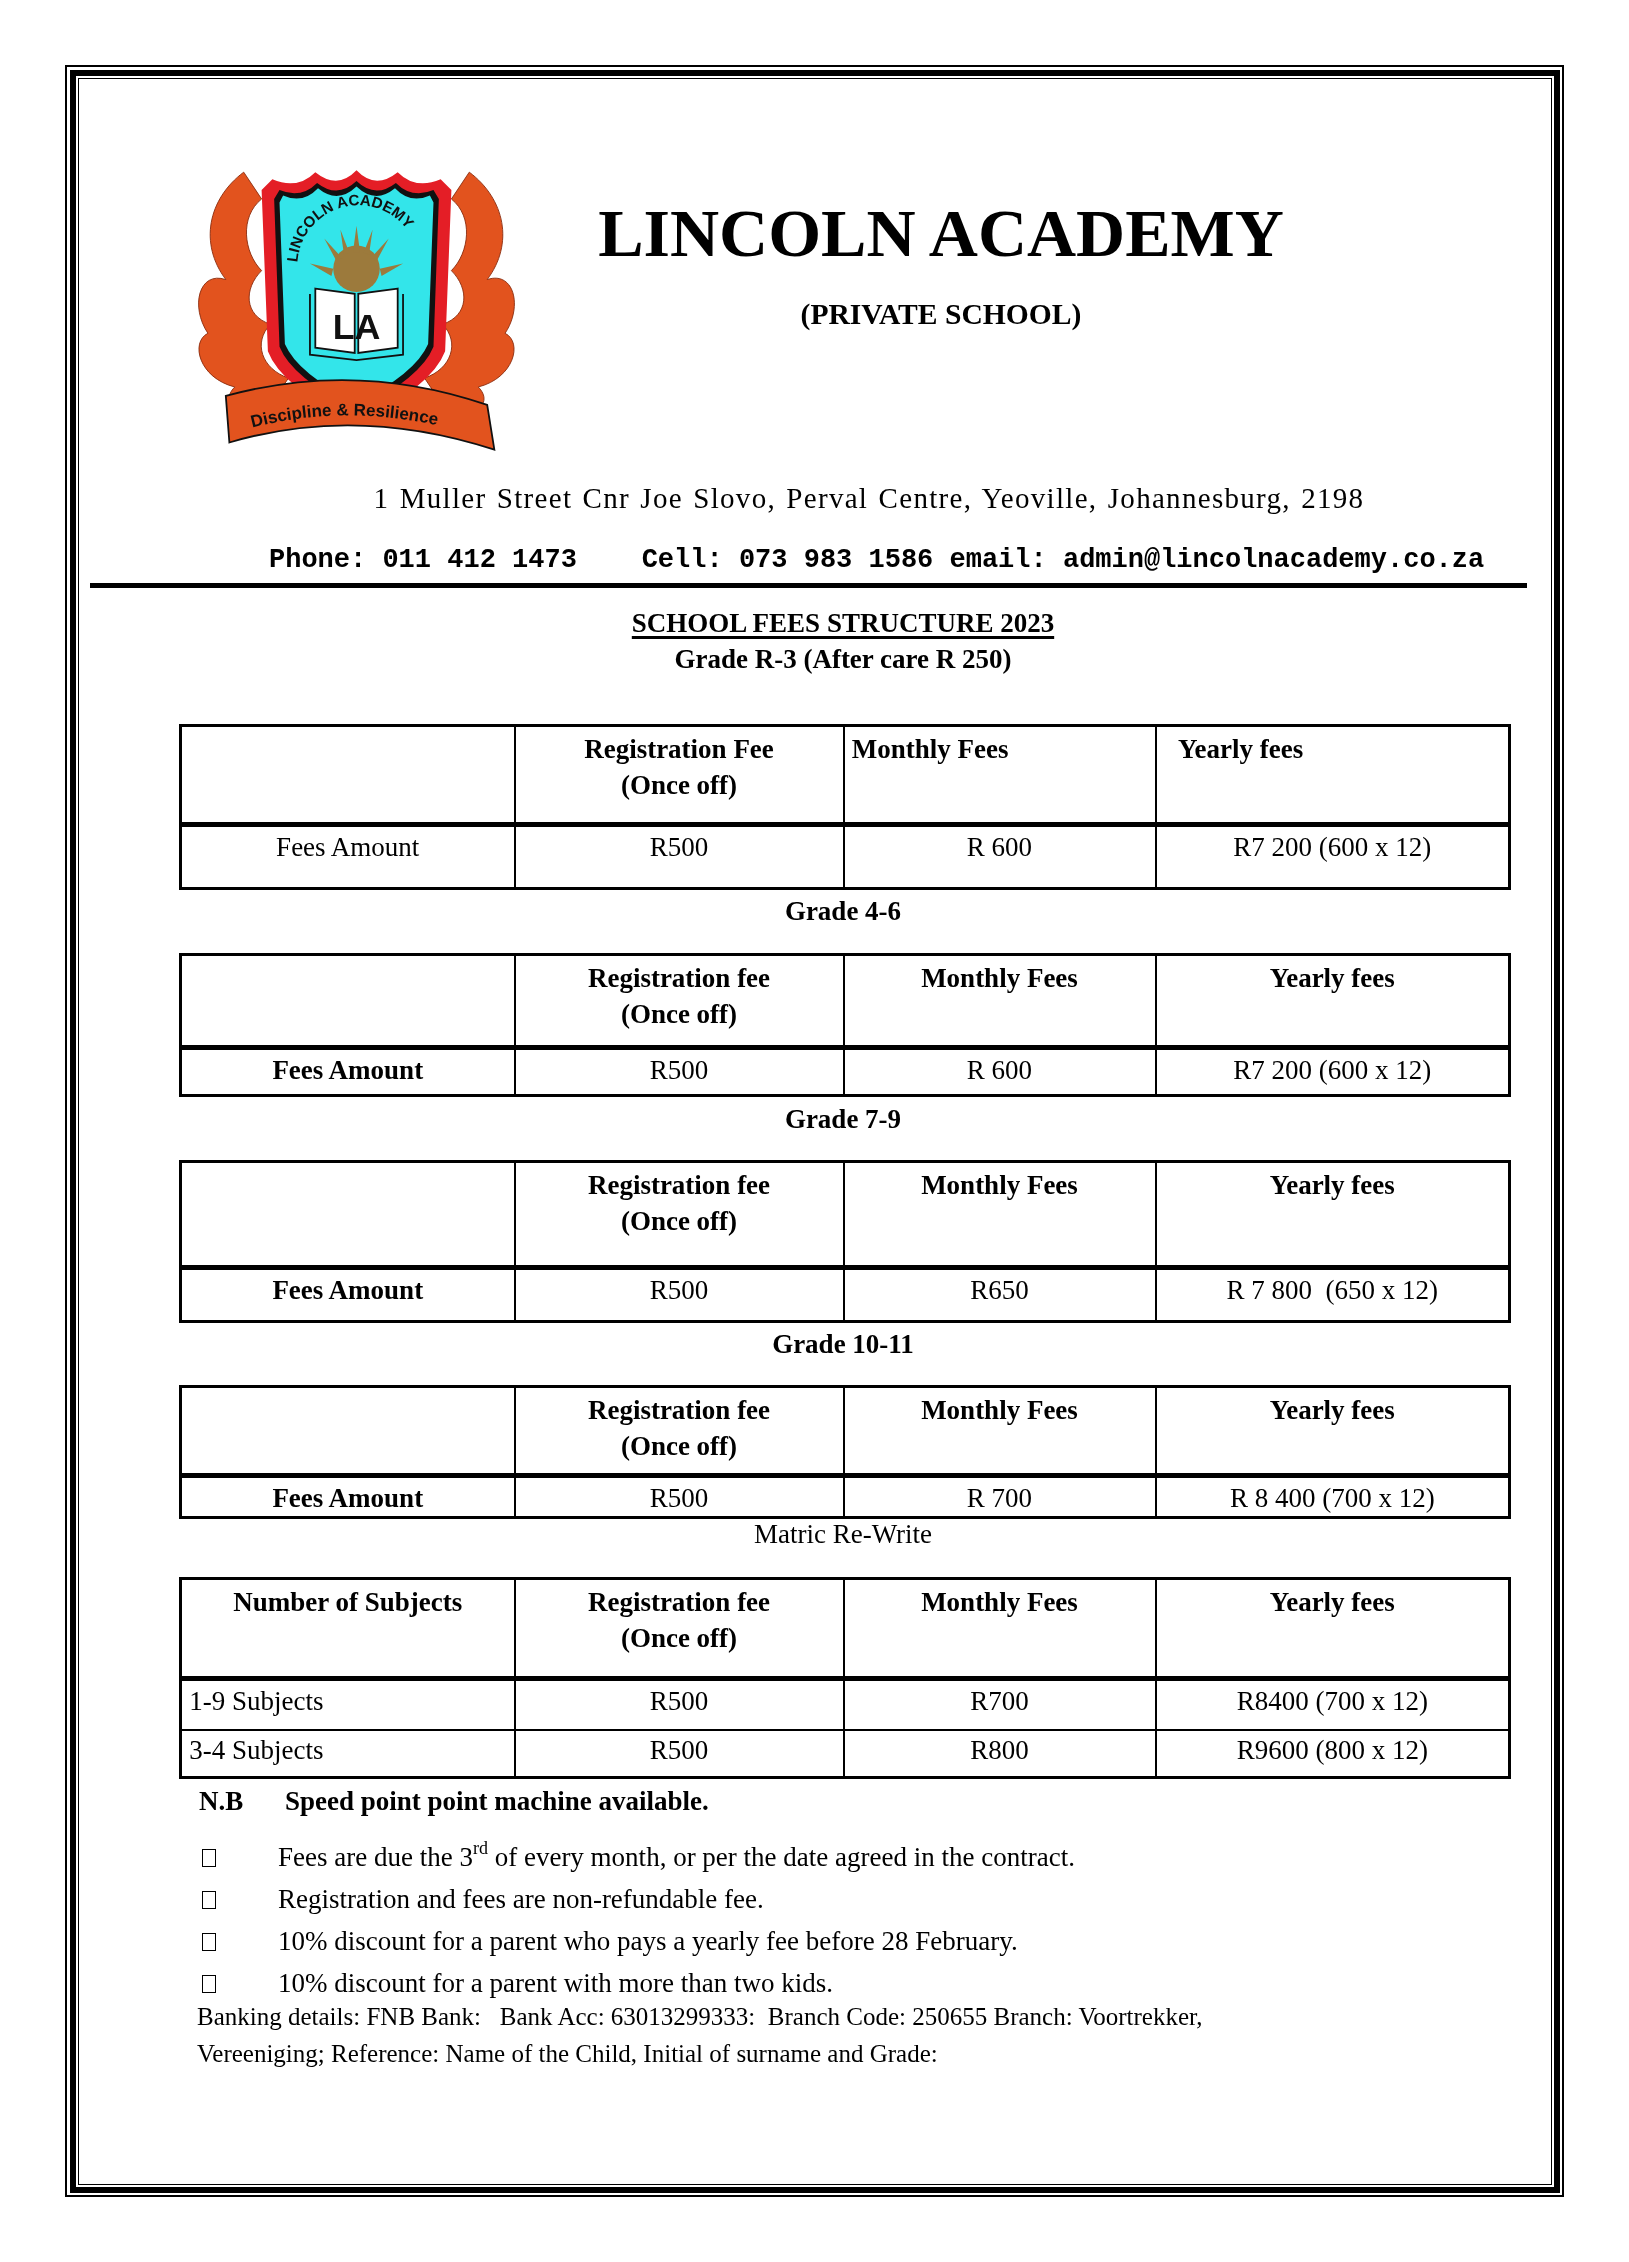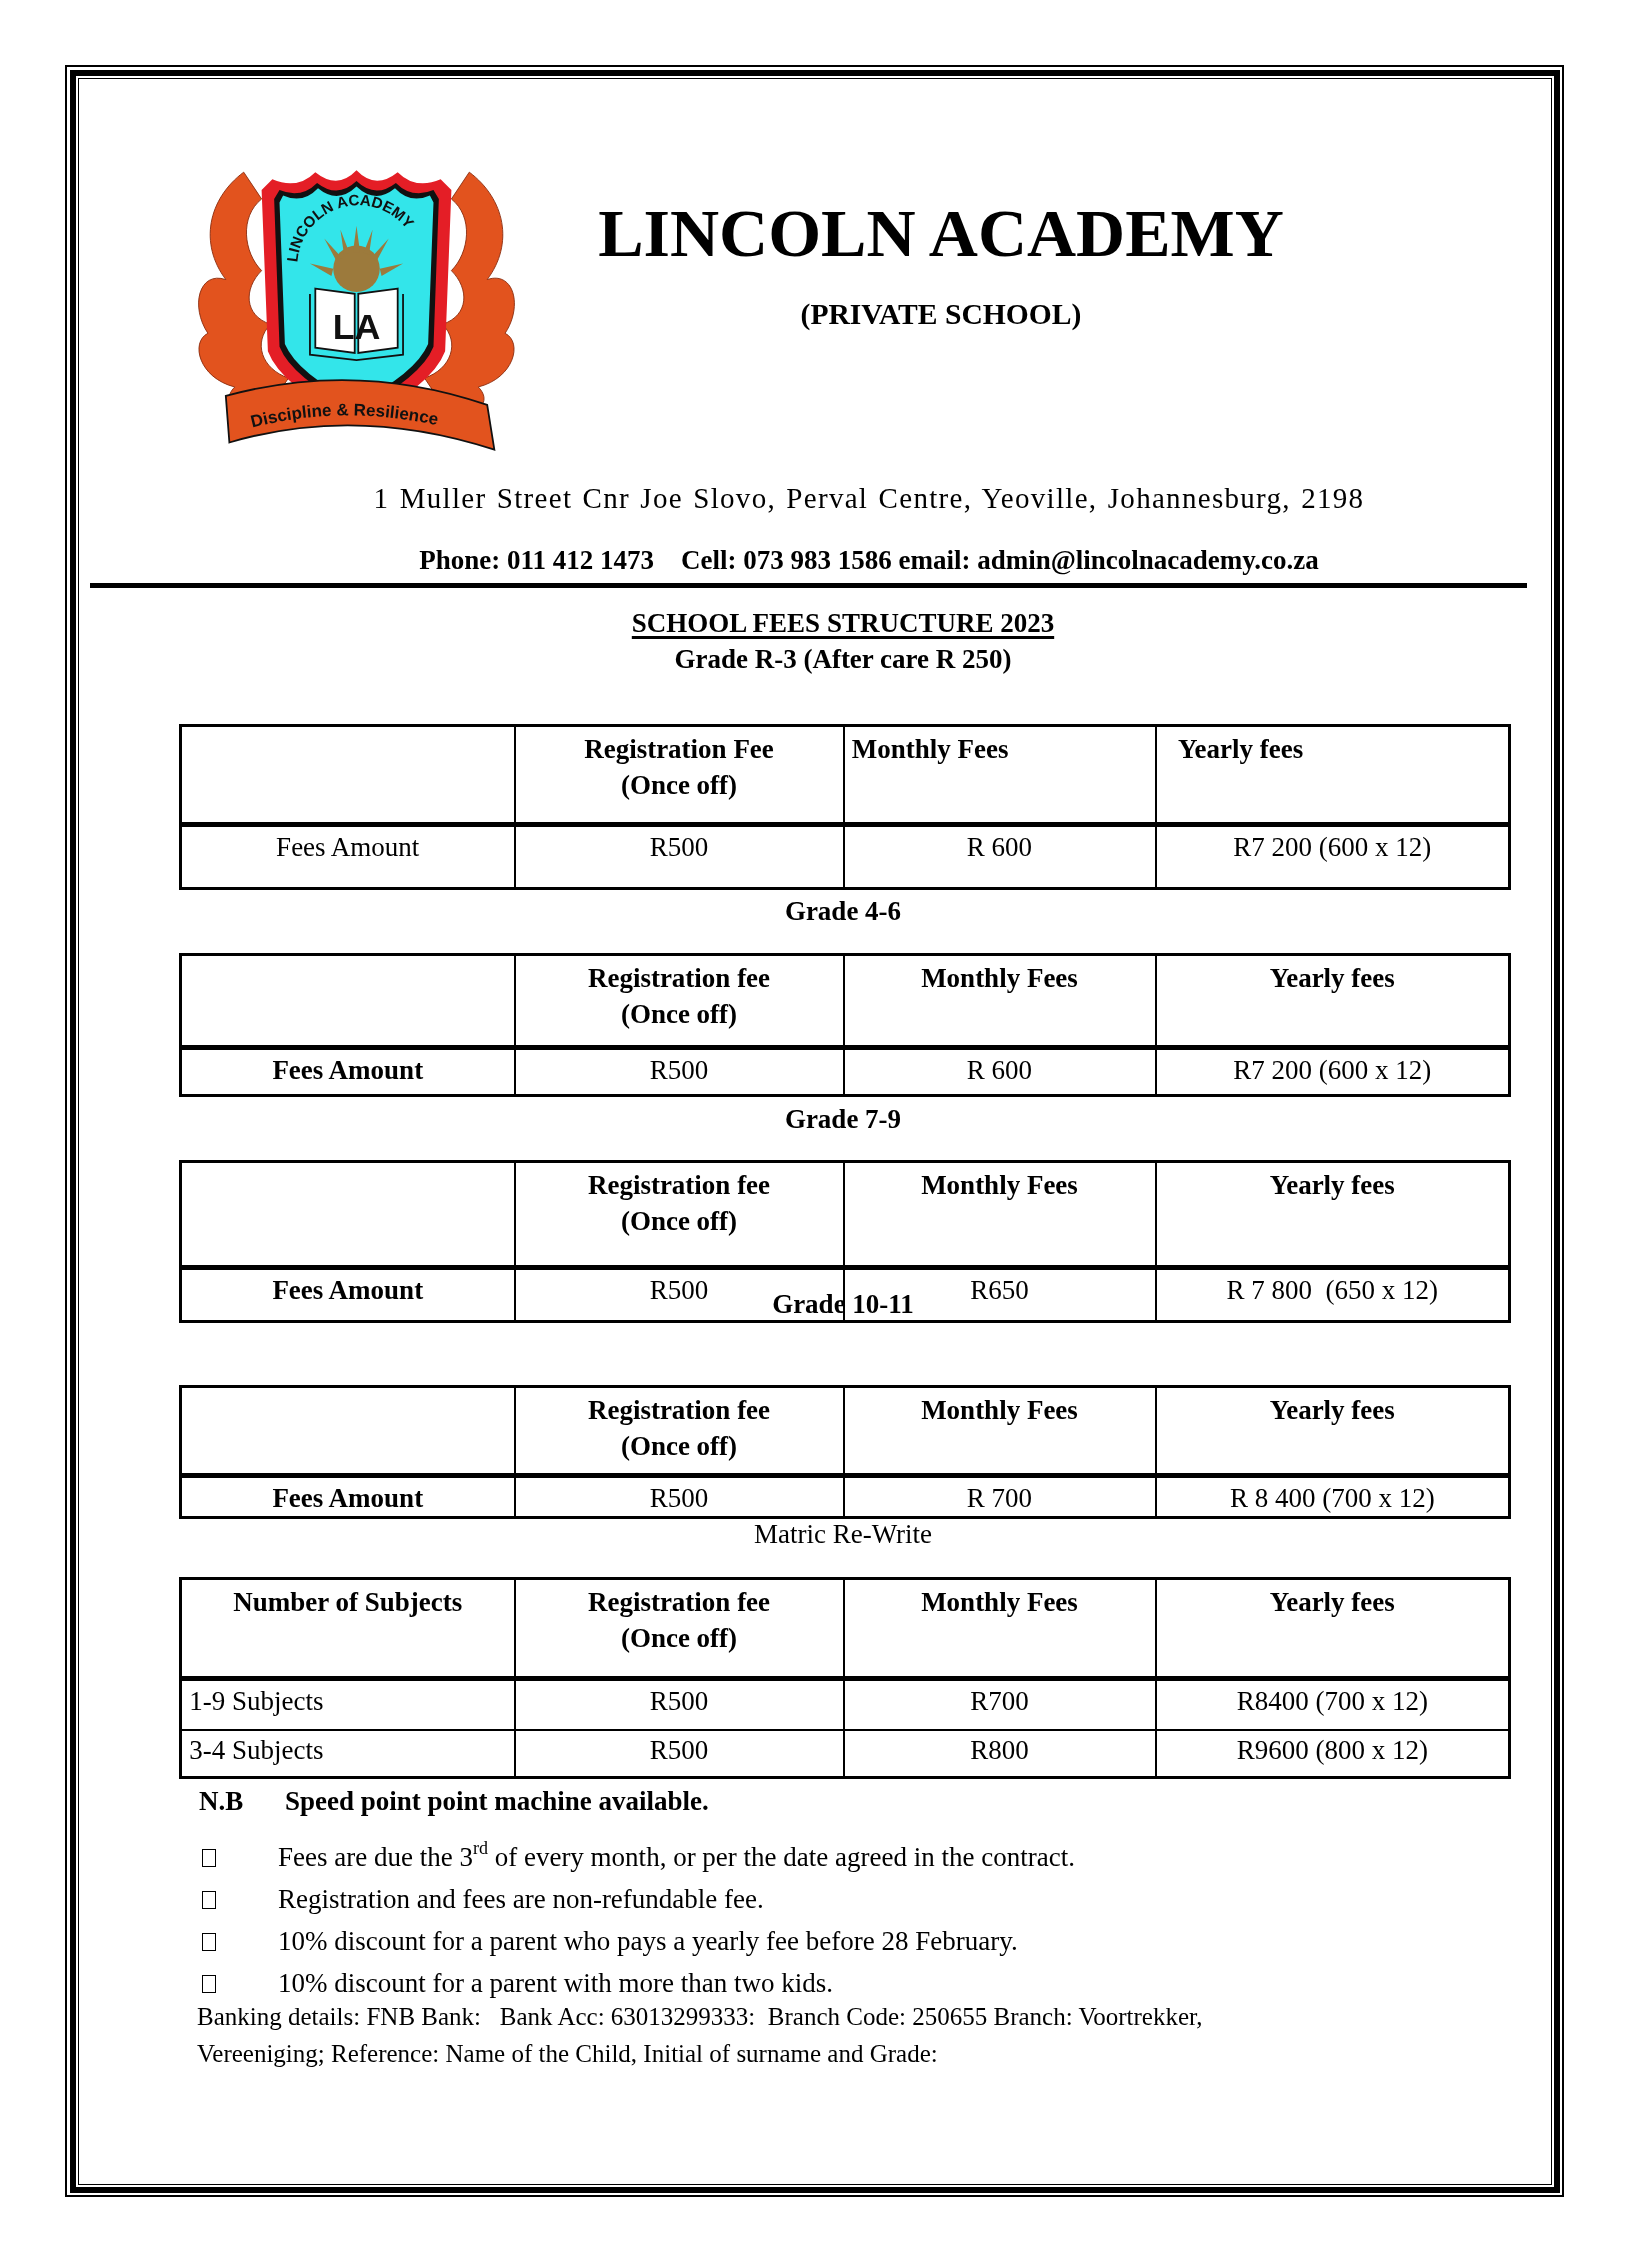--- a/index.html
+++ b/index.html
@@ -10,21 +10,21 @@
   
   .b-outer { left:65px; top:65px; width:1499px; height:2132px; border:2.7px solid #000; box-sizing:border-box; }
   .b-thick { left:70px; top:70px; width:1490px; height:2123px; border:6.3px solid #000; box-sizing:border-box; }
   .b-inner { left:78px; top:78px; width:1474px; height:2107px; border:1.8px solid #000; box-sizing:border-box; }
 
   .logo { left:190px; top:163px; width:333px; height:294px; }
 
   .title { left:502px; top:197px; width:878px; text-align:center; font-weight:bold; font-size:68px; line-height:72px; }
   .subtitle { left:502px; top:296px; width:878px; text-align:center; font-weight:bold; font-size:29.6px; line-height:36px; }
   .address { left:269px; top:480px; width:1200px; text-align:center; font-size:29px; line-height:36px; letter-spacing:1.3px; word-spacing:1.8px; }
-  .contact { left:269px; top:542px; width:1200px; text-align:center; font-weight:bold; font-size:27px; line-height:36px; white-space:pre; }
+  .contact { left:269px; top:542px; width:1200px; text-align:center; font-weight:bold; font-size:27px; line-height:36px; white-space:pre;font-family:Liberation Mono, monospace; }
   .rule { left:90px; top:583px; width:1437px; height:5.4px; background:#000; }
 
   .fees-title { left:179px; top:606px; width:1328px; text-align:center; font-weight:bold; font-size:27px; line-height:34px; }
   .fees-title span { text-decoration:underline; text-decoration-thickness:2.7px; text-underline-offset:3.6px; }
 
   .grade-h { left:179px; width:1328px; text-align:center; font-weight:bold; font-size:27px; line-height:34px; }
   .grade-h.plain { font-weight:normal; }
 
   table.fees { position:absolute; left:179px; width:1328px; border-collapse:collapse; table-layout:fixed;
                border:3.6px solid #000; font-size:27px; }
@@ -168,21 +168,21 @@
   </tr>
   <tr class="row" style="height:54px;">
     <td class="bold">Fees Amount</td>
     <td>R500</td>
     <td>R650</td>
     <td style="white-space:pre">R 7 800  (650 x 12)</td>
   </tr>
 </tbody>
   </table>
 
-<div class="abs grade-h" style="top:1287px;">Grade 10-11</div>
+<div class="abs grade-h" style="top:1327px;">Grade 10-11</div>
 <table class="fees" style="top:1385px;">
   <colgroup>
       <col style="width:334px">
       <col style="width:329px">
       <col style="width:312px">
       <col style="width:354px">
     </colgroup>
   <tbody>
       <tr class="head" style="height:89px;">
     <td></td>

